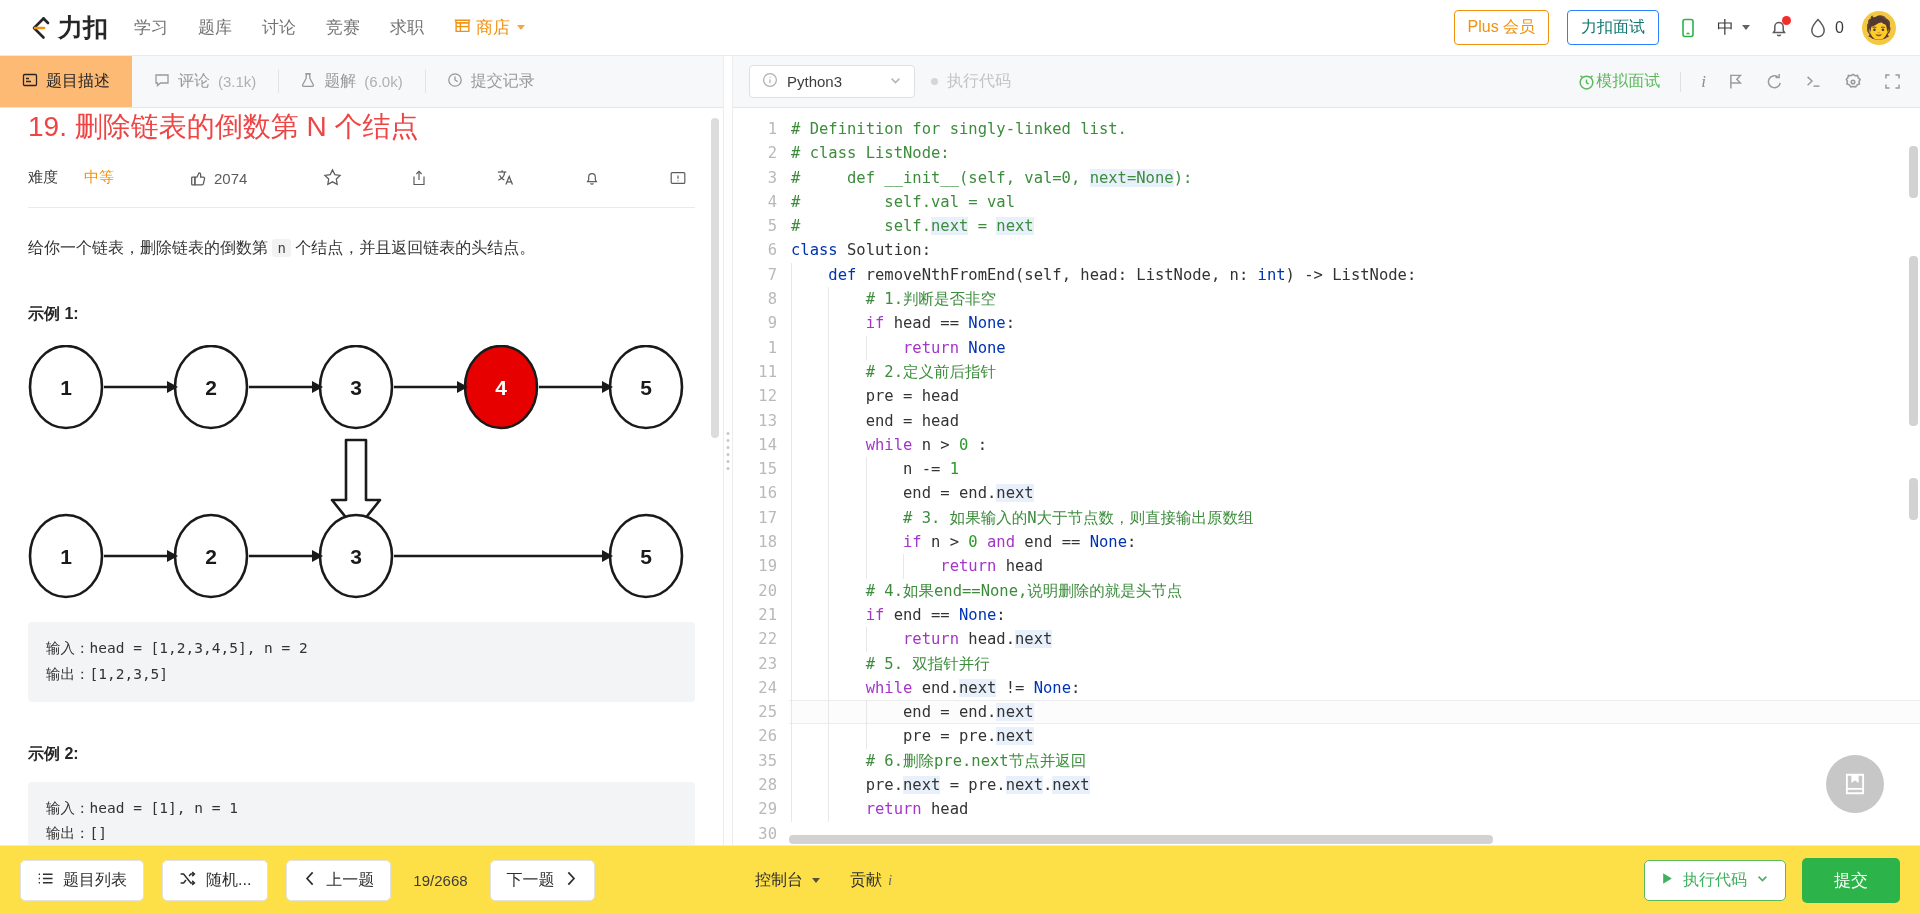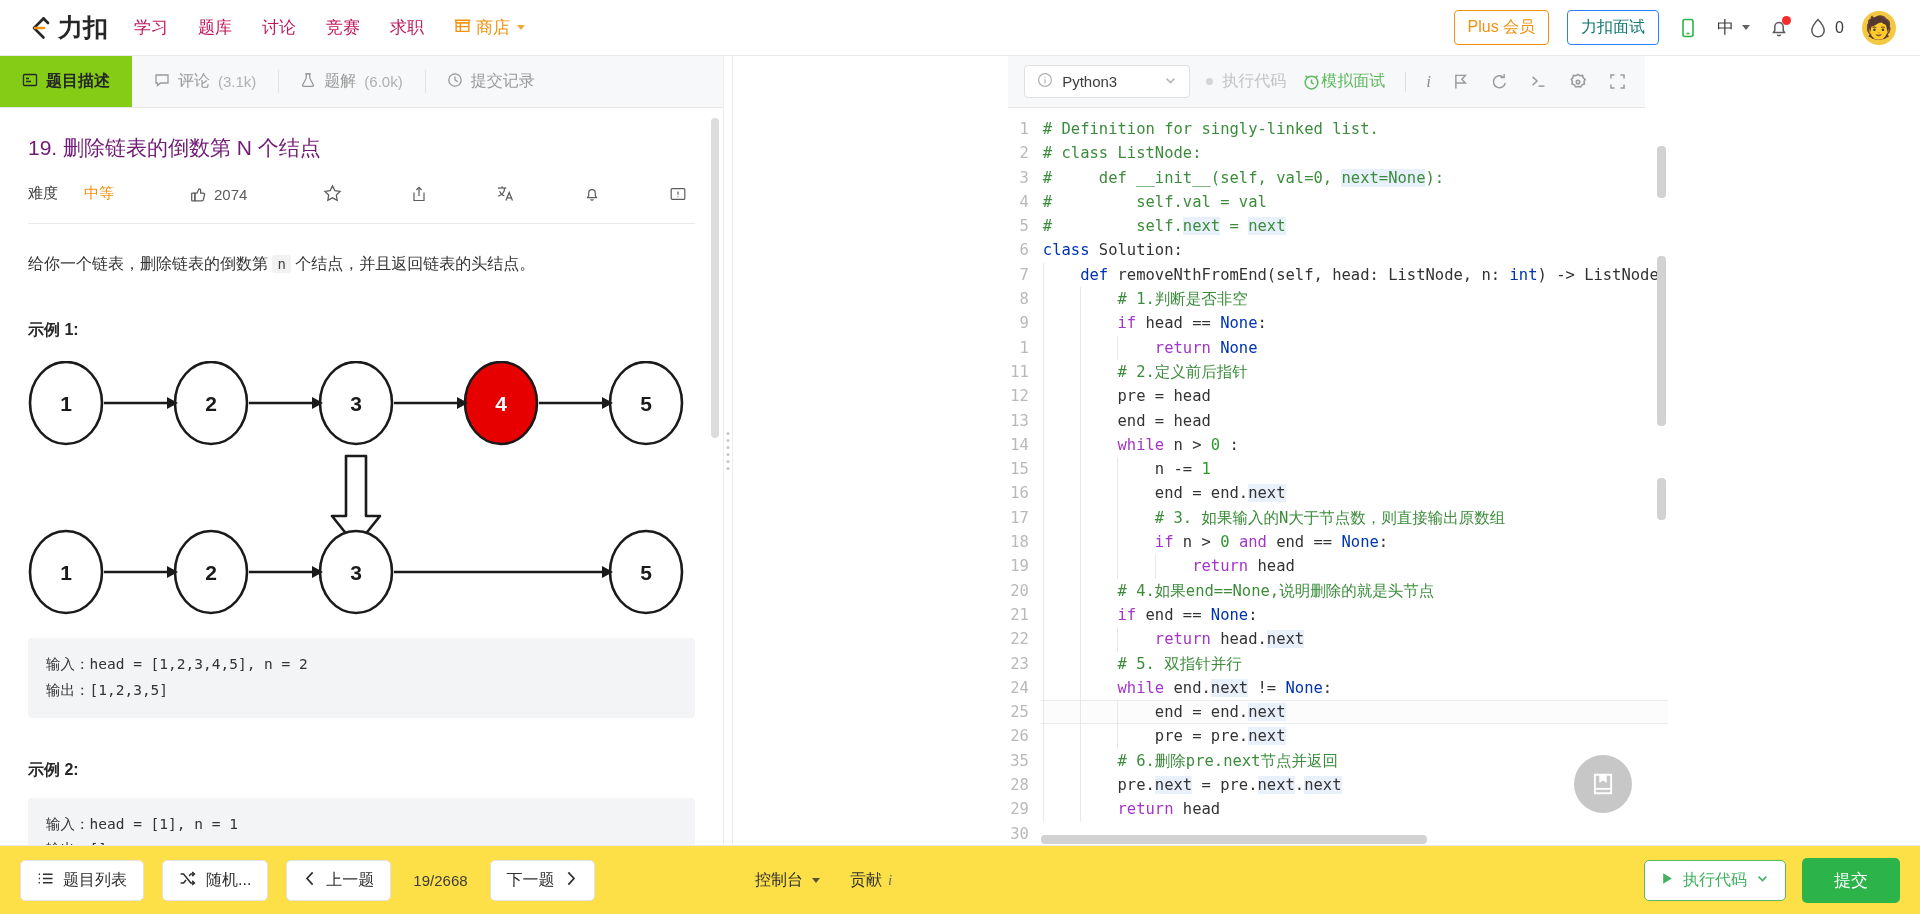--- a/index.html
+++ b/index.html
@@ -14,21 +14,21 @@
   
   .topnav {
     height: 56px; min-height: 56px; display: flex; align-items: center;
     border-bottom: 1px solid #eaeaea; background: #fff; padding: 0 24px;
   }
   .logo { display: flex; align-items: center; gap: 4px; margin-right: 26px; }
   .logo-mark { width: 30px; height: 30px; position: relative; }
   .logo-text { font-size: 25px; font-weight: 700; color: #262626; letter-spacing: 0px; }
   .nav-items { display: flex; align-items: center; gap: 30px; }
   .nav-item {
-    font-size: 17px; color: #be185d; cursor: pointer; white-space: nowrap;
+    font-size: 17px; color: #737373; cursor: pointer; white-space: nowrap;
     display: flex; align-items: center; gap: 5px;
   }
   .nav-item.shop { color: #f0920f; }
   .caret-down {
     width: 0; height: 0; border-left: 4px solid transparent;
     border-right: 4px solid transparent; border-top: 5px solid currentColor;
     display: inline-block; margin-left: 2px; opacity: .8;
   }
   .topnav-right { margin-left: auto; display: flex; align-items: center; gap: 18px; }
   .btn-outline {
@@ -52,41 +52,41 @@
   }
 
   
   .body { flex: 1; display: flex; min-height: 0; }
   .left-pane { width: 723px; min-width: 723px; display: flex; flex-direction: column; background: #fff; position: relative; }
   .splitter { width: 10px; background: #fff; border-left: 1px solid #ececec; border-right: 1px solid #ececec;
      position: relative; cursor: col-resize; }
   .splitter .dots { position: absolute; top: 50%; left: 50%; transform: translate(-50%,-50%);
      display: flex; flex-direction: column; gap: 4px; }
   .splitter .dots i { width: 3px; height: 3px; background: #c8c8c8; border-radius: 50%; display: block; }
-  .right-pane { flex: 1; display: flex; flex-direction: column; min-width: 0; background: #fff; align-items: center; }
+  .right-pane { flex: 1; display: flex; flex-direction: column; min-width: 0; background: #fff; }
 
   
   .tabs {
     height: 52px; min-height: 52px; display: flex; align-items: stretch;
     background: #f7f8f9; border-bottom: 1px solid #e6e6e6;
   }
   .tab {
     display: flex; align-items: center; gap: 8px; padding: 0 22px;
     font-size: 16px; color: #999; cursor: pointer; position: relative; white-space: nowrap;
   }
-  .tab.active { background: #84cc16; color: #262626; font-weight: 700; }
+  .tab.active { background: #fdba74; color: #262626; font-weight: 400; }
   .tab + .tab::before {
     content: ""; position: absolute; left: 0; top: 14px; bottom: 14px; width: 1px; background: #e3e3e3;
   }
   .tab.active + .tab::before { background: transparent; }
   .tab-count { color: #b0b0b0; font-size: 15px; }
 
   
   .content-scroll { flex: 1; overflow: hidden; position: relative; padding: 0 28px 0 28px; }
-  .prob-title { font-size: 21px; color: #701a75; margin-top: 26px; font-weight: 400; }
+  .prob-title { font-size: 28px; color: #ef4444; font-weight: 400; }
   .meta-row { display: flex; align-items: flex-end; gap: 16px; margin-top: 22px; font-size: 15px; color: #5c5c5c; }
   .meta-diff-label { color: #3c3c3c; margin-right: 10px; }
   .meta-diff-value { color: #f0920f; }
   .meta-ic { display: flex; align-items: center; gap: 7px; color: #5c5c5c; cursor: pointer; }
   .gap-44 { width: 44px; }
   .gap-36 { width: 36px; }
   .hr { height: 1px; background: #eaeaea; margin: 20px 0 0 0; }
   .desc { font-size: 16px; color: #333; line-height: 1.75; margin-top: 26px; }
   .inline-code {
     background: #f2f2f2; border-radius: 3px; padding: 1px 5px;

